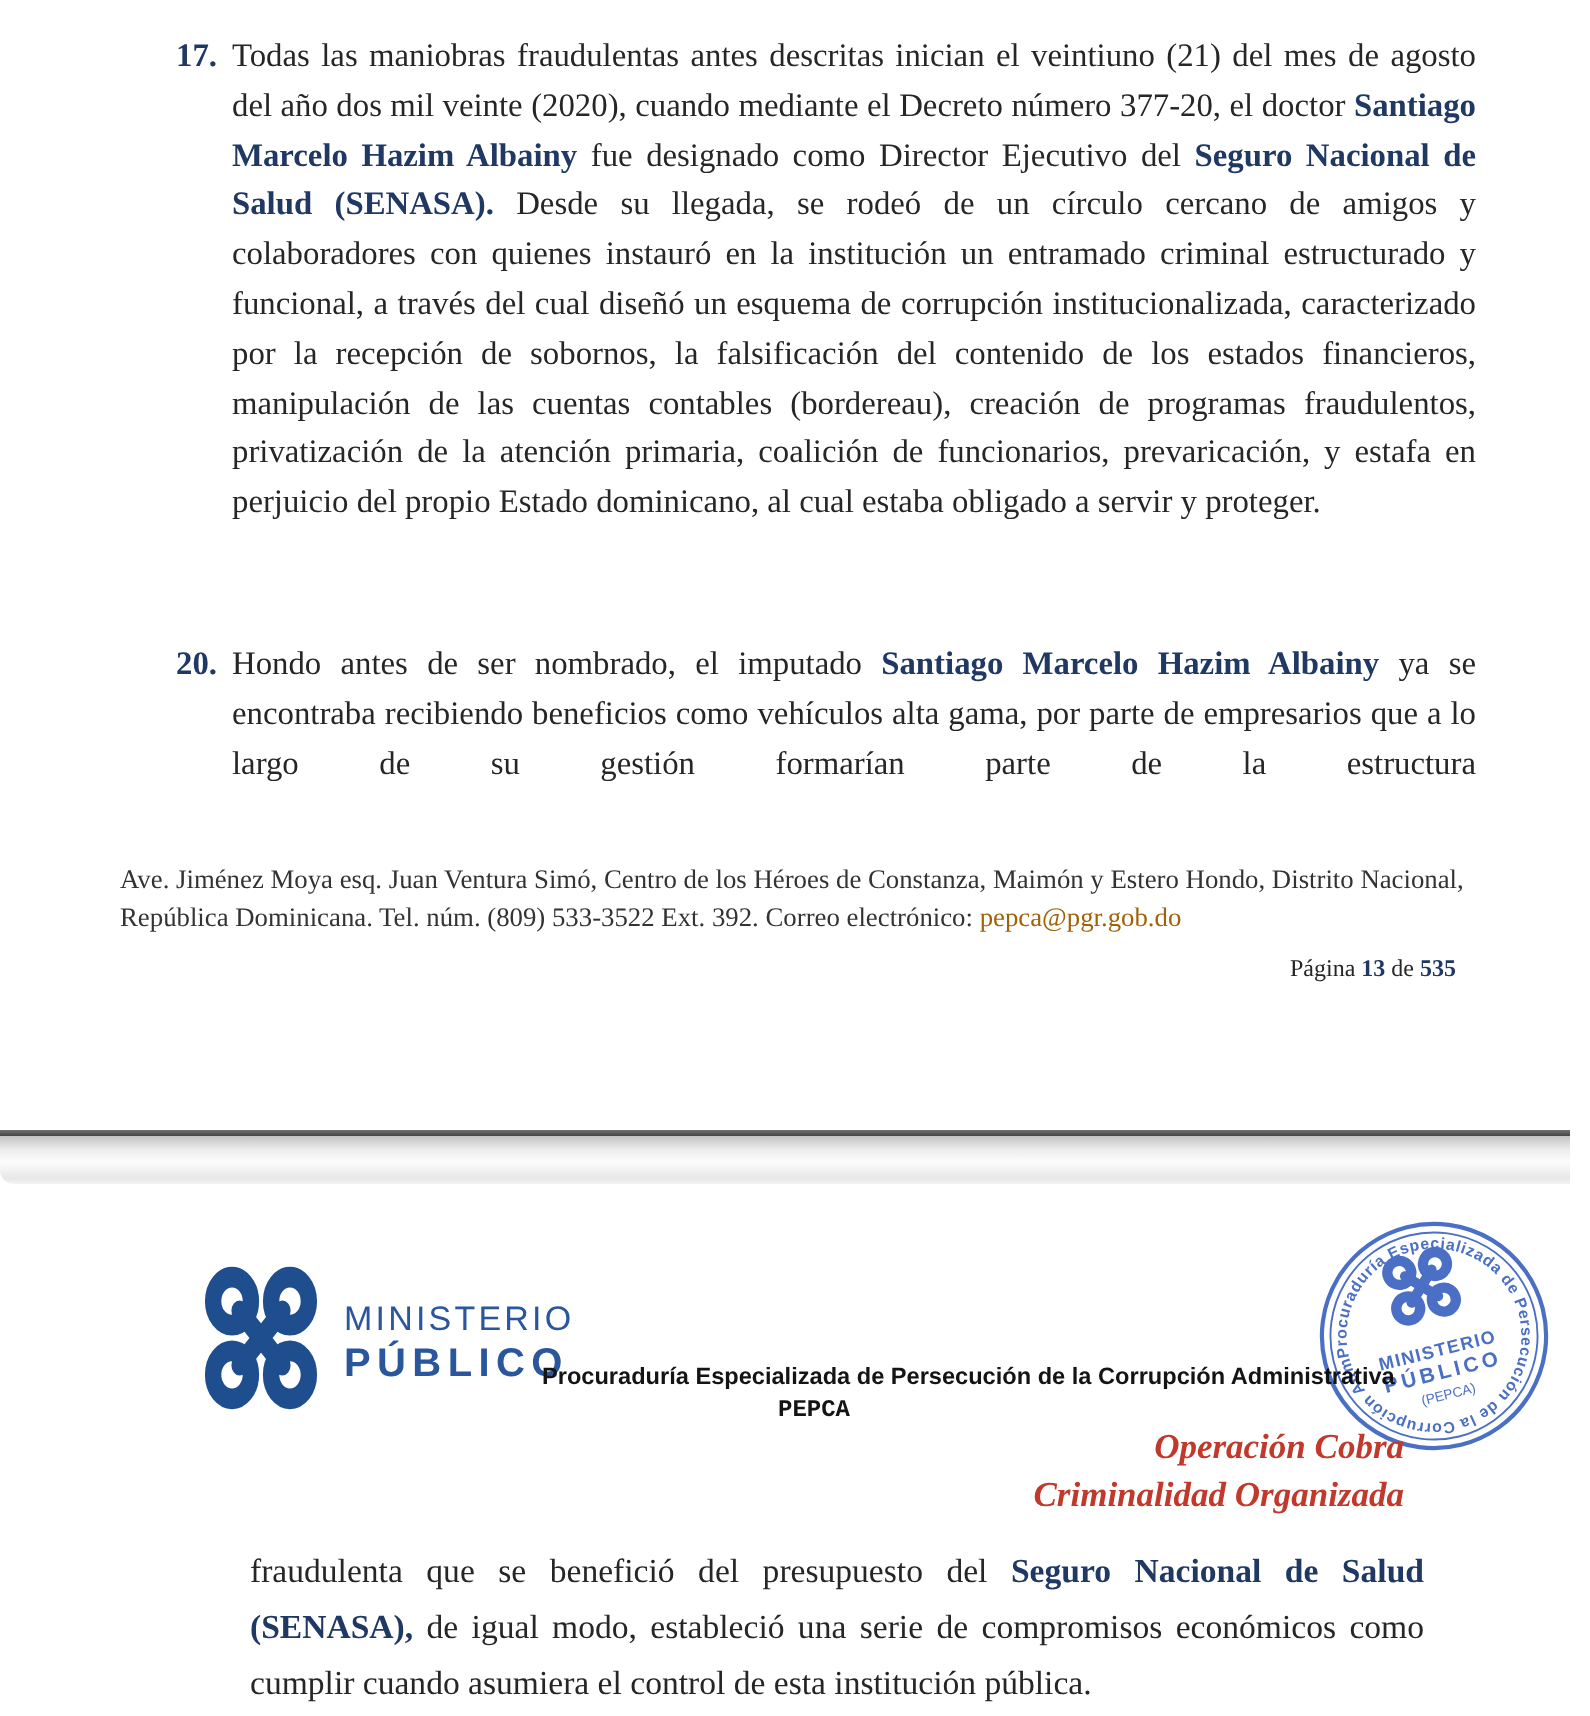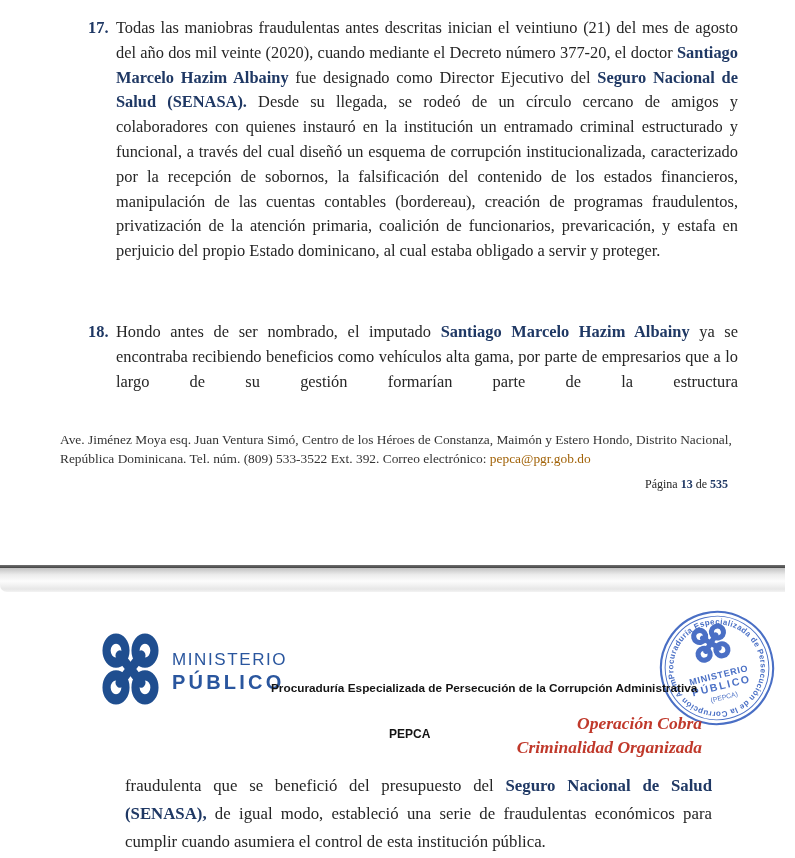--- a/index.html
+++ b/index.html
@@ -60,22 +60,22 @@
     font-family:"Liberation Sans", sans-serif;
     font-size:20px; letter-spacing:3.2px; color:#2a569e; font-weight:700;
   }
   .dept-line {
     position:absolute; left:271px; top:681px;
     font-family:"Liberation Sans", sans-serif;
     font-size:11.8px; font-weight:700; color:#141414; white-space:nowrap;
   }
   .dept-abbr {
     position:absolute; left:389px; top:698px;
-    font-family:Liberation Sans, sans-serif;
-    font-size:12px; font-weight:700; color:#141414;margin-top:29px;
+    font-family:Liberation Mono, monospace;
+    font-size:12px; font-weight:700; color:#141414;
   }
   .stamp {
     position:absolute; left:641px; top:592px; width:152px; height:152px;
     transform:rotate(-14deg);
     mix-blend-mode:multiply; opacity:0.92;
   }
   .watermark {
     position:absolute; right:83px; top:711px; text-align:right;
     font-style:italic; font-weight:700; font-size:17.5px; line-height:24px;
     color:#c0392b;
@@ -93,21 +93,21 @@
 <div class="screen">
 
   <section>
 
     <div class="para" id="para17">
       <span class="para-num">17.</span>
       <div class="para-body"><span>Todas las maniobras fraudulentas antes descritas inician el veintiuno (21) del mes de agosto del año dos mil veinte (2020), cuando mediante el Decreto número 377-20, el doctor </span><span class="seg-bold">Santiago Marcelo Hazim Albainy</span><span> fue designado como Director Ejecutivo del </span><span class="seg-bold">Seguro Nacional de Salud (SENASA).</span><span> Desde su llegada, se rodeó de un círculo cercano de amigos y colaboradores con quienes instauró en la institución un entramado criminal estructurado y funcional, a través del cual diseñó un esquema de corrupción institucionalizada, caracterizado por la recepción de sobornos, la falsificación del contenido de los estados financieros, manipulación de las cuentas contables (bordereau), creación de programas fraudulentos, privatización de la atención primaria, coalición de funcionarios, prevaricación, y estafa en perjuicio del propio Estado dominicano, al cual estaba obligado a servir y proteger.</span></div>
     </div>
 
     <div class="para" id="para18">
-      <span class="para-num">18.</span>
+      <span class="para-num">20.</span>
       <div class="para-body"><span>Hondo antes de ser nombrado, el imputado </span><span class="seg-bold">Santiago Marcelo Hazim Albainy</span><span> ya se encontraba recibiendo beneficios como vehículos alta gama, por parte de empresarios que a lo largo de su gestión formarían parte de la estructura</span></div>
     </div>
 
     <div class="footer-note"><span>Ave. Jiménez Moya esq. Juan Ventura Simó, Centro de los Héroes de Constanza, Maimón y Estero Hondo, Distrito Nacional, República Dominicana. Tel. núm. (809) 533-3522 Ext. 392. Correo electrónico: </span><span class="seg-link">pepca@pgr.gob.do</span></div>
 
     <div class="page-indicator"><span>Página </span><span class="seg-bold">13</span><span> de </span><span class="seg-bold">535</span></div>
   </section>
 
   <div class="page-break-line"></div>
   <div class="page-break-band"></div>
@@ -151,16 +151,16 @@
       <text x="80" y="91" text-anchor="middle" fill="#3a63c0" font-family="Liberation Sans, sans-serif" font-size="9.5" font-weight="700" letter-spacing="0.8">MINISTERIO</text>
       <text x="80" y="103" text-anchor="middle" fill="#3a63c0" font-family="Liberation Sans, sans-serif" font-size="11" font-weight="700" letter-spacing="2">PÚBLICO</text>
       <text x="80" y="114" text-anchor="middle" fill="#3a63c0" font-family="Liberation Sans, sans-serif" font-size="7.2">(PEPCA)</text>
     </svg>
 
     <div class="watermark">
       <div>Operación Cobra</div>
       <div>Criminalidad Organizada</div>
     </div>
 
-    <div id="page2-para"><span>fraudulenta que se benefició del presupuesto del </span><span class="seg-bold">Seguro Nacional de Salud (SENASA),</span><span> de igual modo, estableció una serie de fraudulentas económicos para cumplir cuando asumiera el control de esta institución pública.</span></div>
+    <div id="page2-para"><span>fraudulenta que se benefició del presupuesto del </span><span class="seg-bold">Seguro Nacional de Salud (SENASA),</span><span> de igual modo, estableció una serie de compromisos económicos como cumplir cuando asumiera el control de esta institución pública.</span></div>
   </section>
 
 </div>
 
 </body></html>

